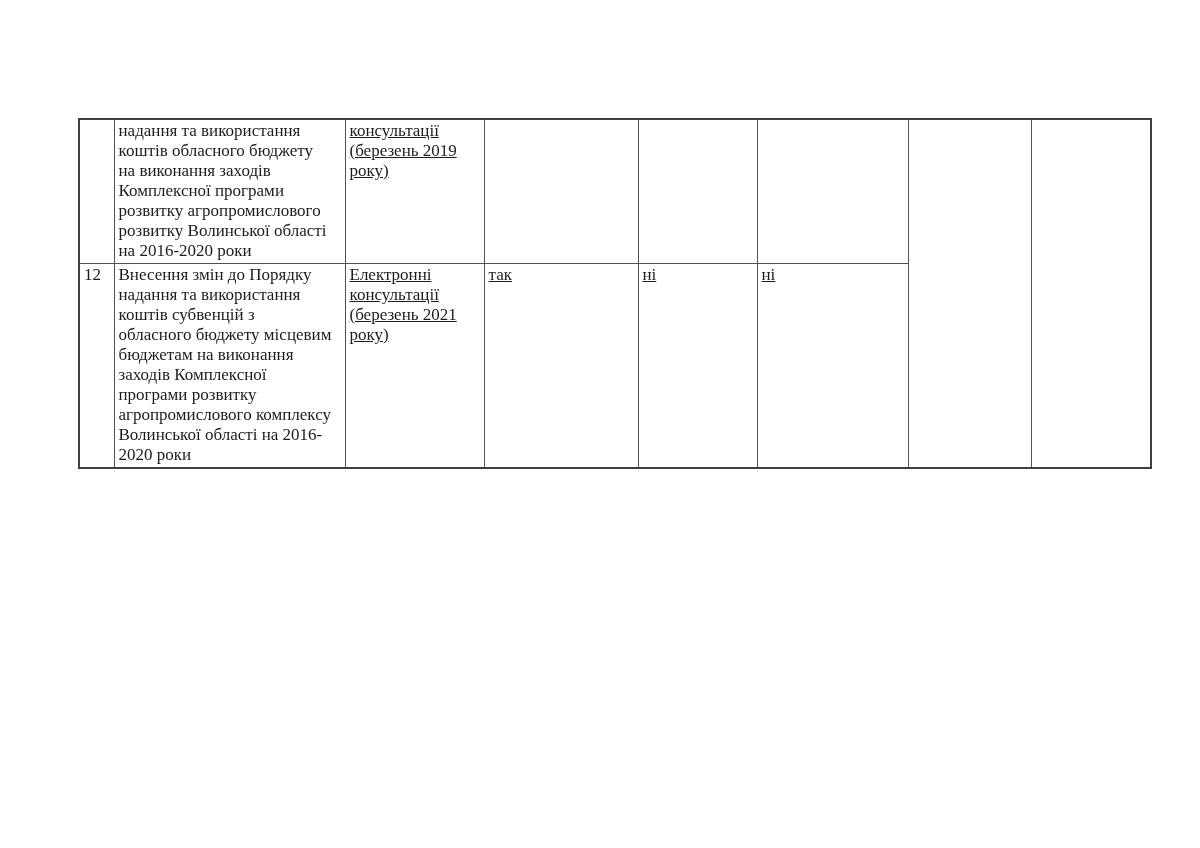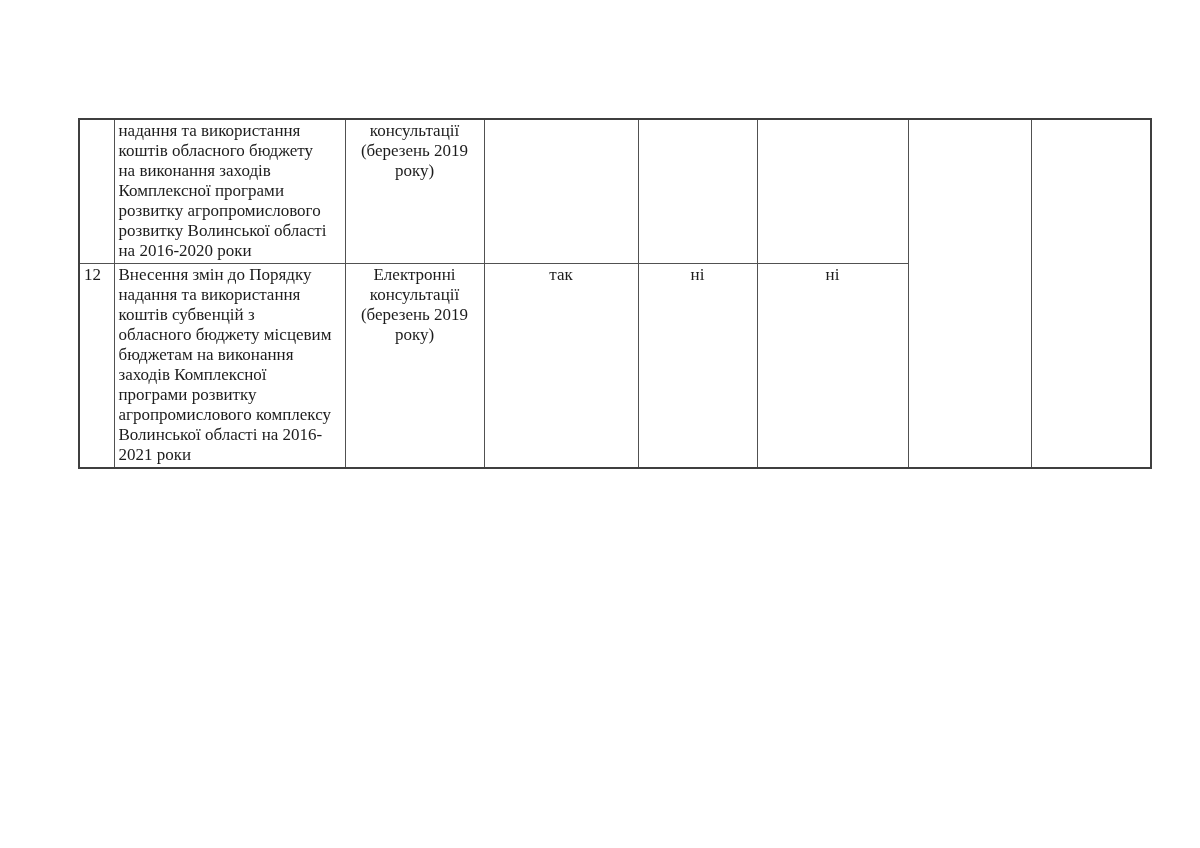--- a/index.html
+++ b/index.html
@@ -38,21 +38,22 @@
     text-align: left;
     padding-left: 1px;
     padding-right: 1px;
   }
   td.c-desc {
     text-align: left;
     padding-left: 6px;
     padding-right: 2px;
   }
   td.c-center {
-    text-align: center;
+    text-align: left;
+    text-decoration: underline;
   }
 </style>
 </head>
 <body>
 
 <div class="page">
   <table class="doc-table">
     <colgroup>
       <col style="width:35px">
       <col style="width:231px">
@@ -86,24 +87,24 @@
         <td class="c-num">12</td>
         <td class="c-desc">Внесення змін до Порядку
 надання та використання
 коштів субвенцій з
 обласного бюджету місцевим
 бюджетам на виконання
 заходів Комплексної
 програми розвитку
 агропромислового комплексу
 Волинської області на 2016-
-2021 роки</td>
+2020 роки</td>
         <td class="c-center">Електронні
 консультації
-(березень 2019
+(березень 2021
 року)</td>
         <td class="c-center">так</td>
         <td class="c-center">ні</td>
         <td class="c-center">ні</td>
       </tr>
     </tbody>
   </table>
 </div>
 
 </body></html>

